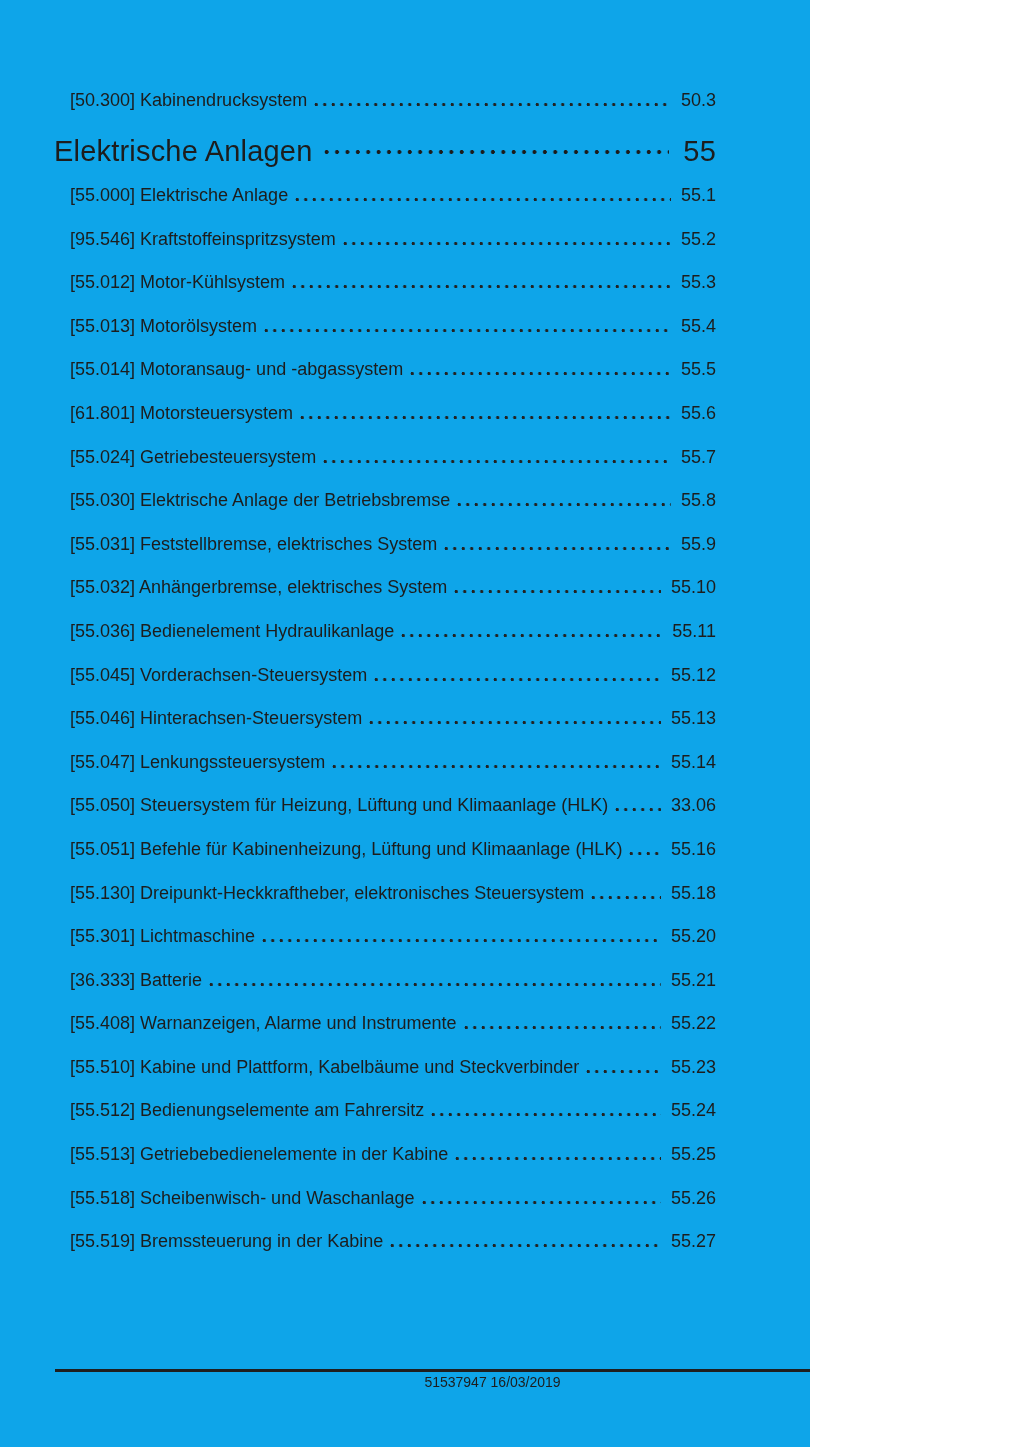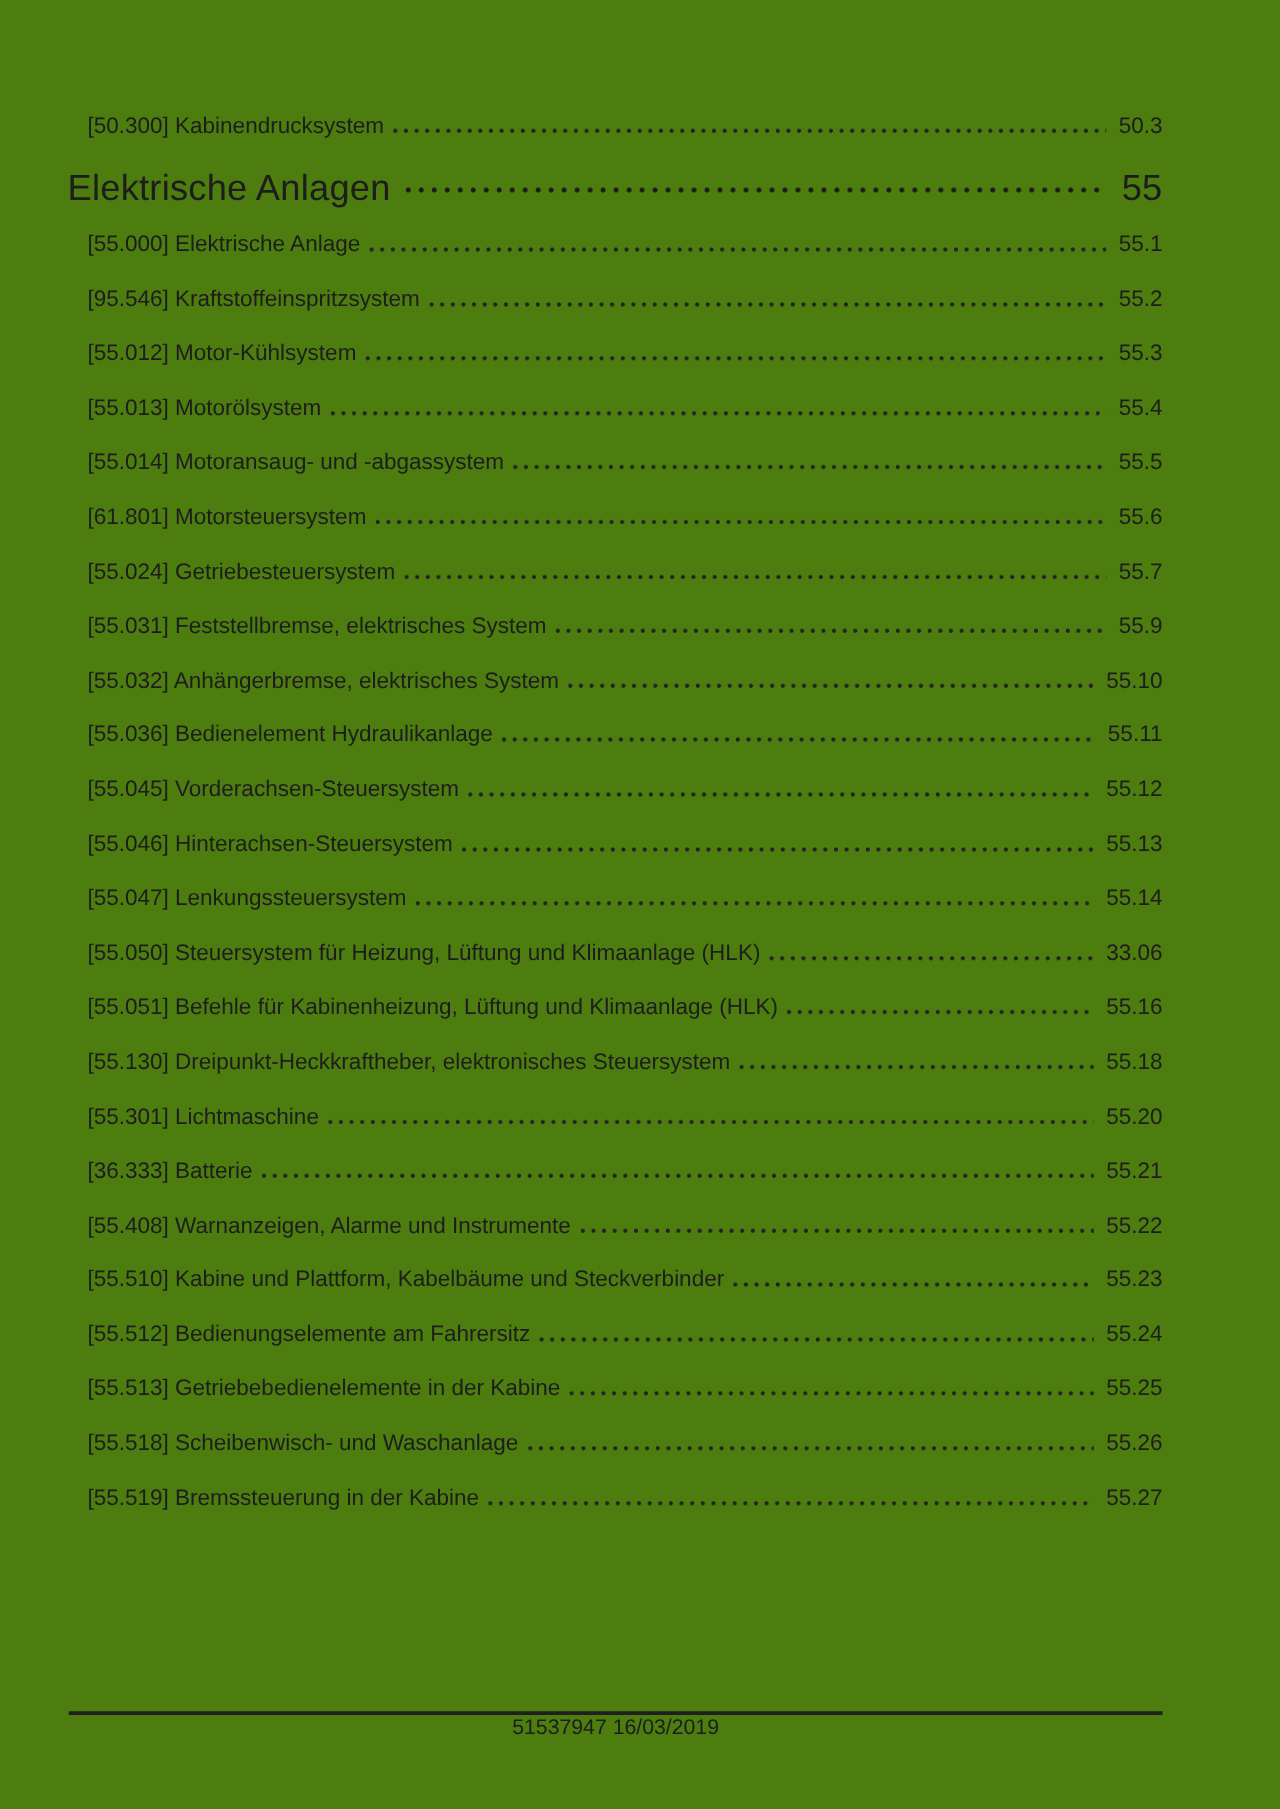--- a/index.html
+++ b/index.html
@@ -6,23 +6,23 @@
   body {
     width: 1024px;
     height: 1447px;
     background: #ffffff;
     font-family: "Liberation Sans", sans-serif;
     color: #1d1d1d;
     -webkit-font-smoothing: antialiased;
   }
   .page {
     position: relative;
-    width: 1024px;
+    width: 810px;
     height: 1447px;
-    background: #4d7c0f;
+    background: #0ea5e9;
     overflow: hidden;
   }
   .toc {
     position: absolute;
     top: 89px;
     left: 70px;
     right: 94px;
   }
   .row {
     display: flex;
@@ -72,21 +72,21 @@
     width: 875px;
     height: 3px;
     background: #1f1f1f;
   }
   .footer-text {
     position: absolute;
     left: 55px;
     top: 1373px;
     width: 875px;
     text-align: center;
-    font-size: 17px;
+    font-size: 14px;
     line-height: 18px;
     color: #1d1d1d;
   }
 </style>
 </head>
 <body>
 
 <div class="page">
   <div class="toc" id="toc">
       <div class="row entry">
@@ -128,20 +128,25 @@
         <span class="title">[61.801] Motorsteuersystem</span>
         <span class="leader"></span>
         <span class="num">55.6</span>
       </div>
       <div class="row entry">
         <span class="title">[55.024] Getriebesteuersystem</span>
         <span class="leader"></span>
         <span class="num">55.7</span>
       </div>
       <div class="row entry">
+        <span class="title">[55.030] Elektrische Anlage der Betriebsbremse</span>
+        <span class="leader"></span>
+        <span class="num">55.8</span>
+      </div>
+      <div class="row entry">
         <span class="title">[55.031] Feststellbremse, elektrisches System</span>
         <span class="leader"></span>
         <span class="num">55.9</span>
       </div>
       <div class="row entry">
         <span class="title">[55.032] Anhängerbremse, elektrisches System</span>
         <span class="leader"></span>
         <span class="num">55.10</span>
       </div>
       <div class="row entry">

